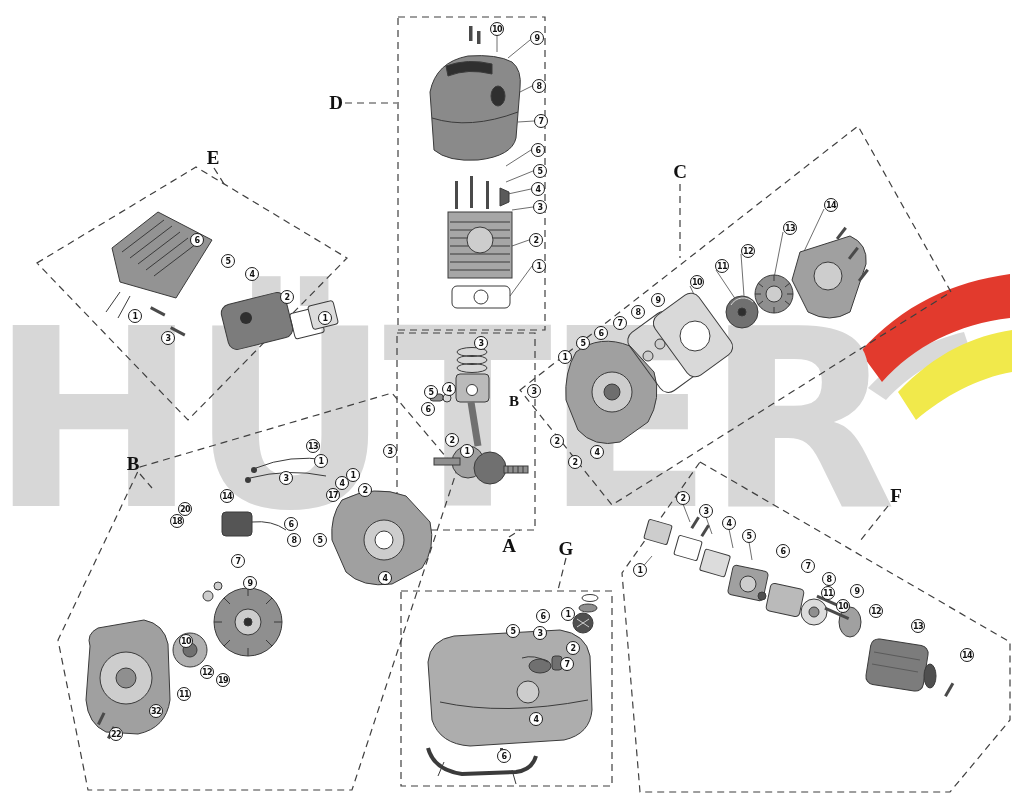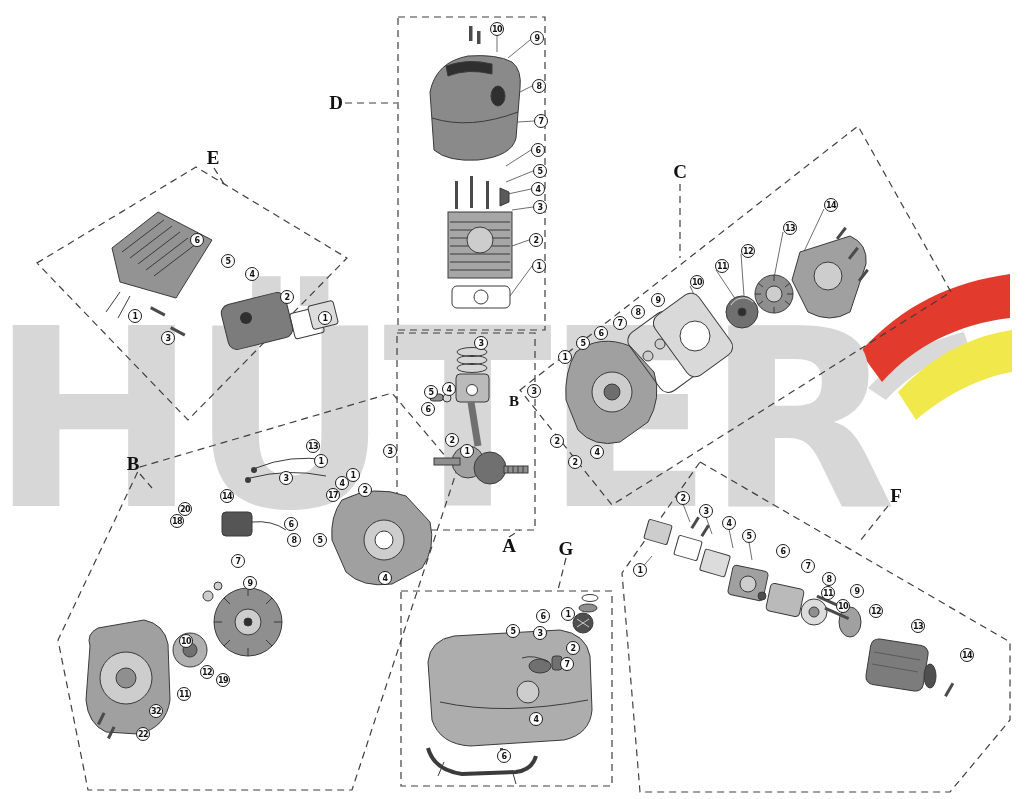--- a/index.html
+++ b/index.html
@@ -325,21 +325,21 @@
       <div class="callout" style="left: 291px; top: 524px;">6</div>
       <div class="callout" style="left: 294px; top: 540px;">8</div>
       <div class="callout" style="left: 320px; top: 540px;">5</div>
       <div class="callout" style="left: 238px; top: 561px;">7</div>
       <div class="callout" style="left: 250px; top: 583px;">9</div>
       <div class="callout" style="left: 186px; top: 641px;">10</div>
       <div class="callout" style="left: 207px; top: 672px;">12</div>
       <div class="callout" style="left: 223px; top: 680px;">19</div>
       <div class="callout" style="left: 184px; top: 694px;">11</div>
       <div class="callout" style="left: 156px; top: 711px;">32</div>
-      <div class="callout" style="left: 116px; top: 734px; margin-left: 27px;">22</div>
+      <div class="callout" style="left: 116px; top: 734px;">22</div>
       <div class="callout" style="left: 385px; top: 578px;">4</div>
       <div class="section-label" style="left: 509px; top: 546px;">A</div>
       <div class="crossref" style="left: 514px; top: 401px;">B</div>
       <div class="callout" style="left: 481px; top: 343px;">3</div>
       <div class="callout" style="left: 449px; top: 389px;">4</div>
       <div class="callout" style="left: 431px; top: 392px;">5</div>
       <div class="callout" style="left: 428px; top: 409px;">6</div>
       <div class="callout" style="left: 452px; top: 440px;">2</div>
       <div class="callout" style="left: 467px; top: 451px;">1</div>
       <div class="section-label" style="left: 566px; top: 549px;">G</div>

